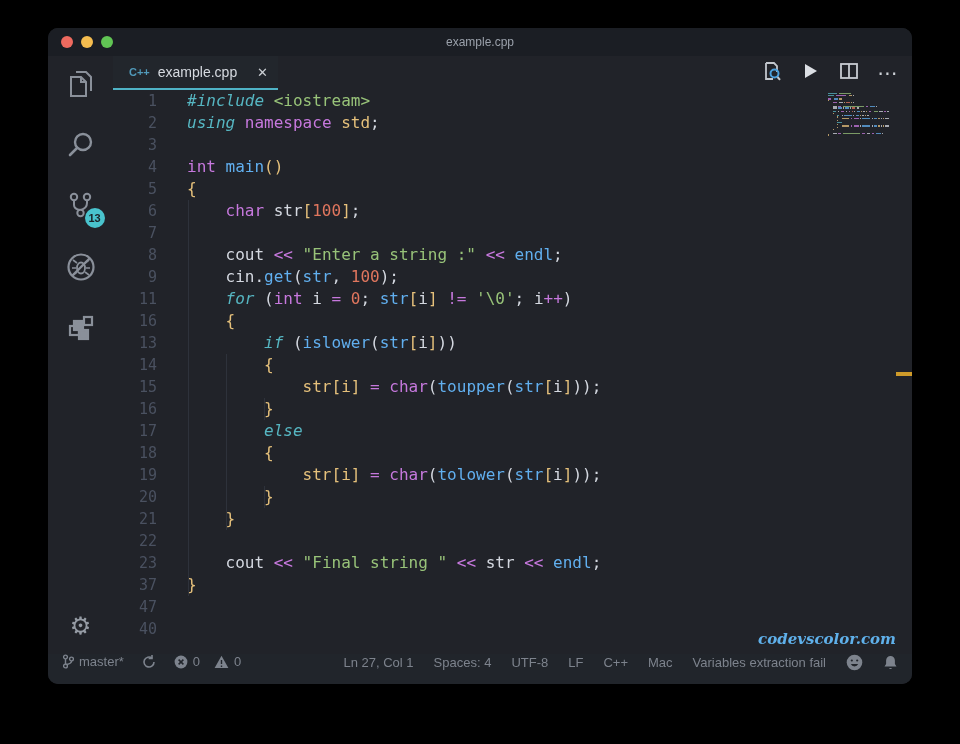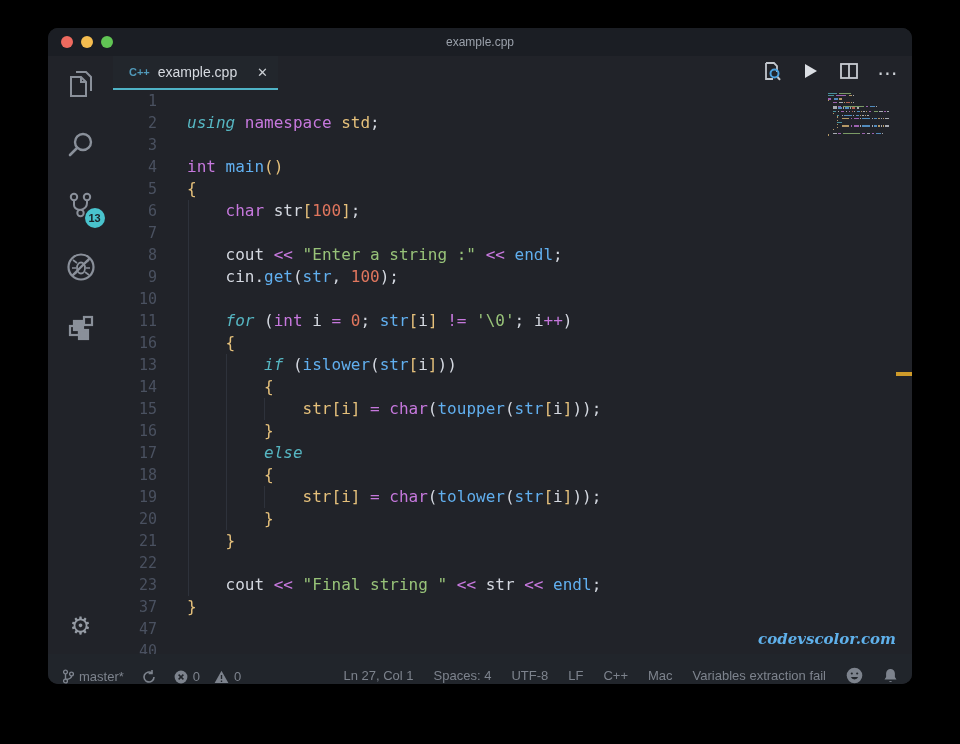--- a/index.html
+++ b/index.html
@@ -57,21 +57,21 @@
   .minimap{position:absolute;top:3px;right:26px;width:58px;cursor:pointer;}
   .mm-line{height:1.8px;display:flex;}
   .mm-seg{height:1.3px;flex:0 0 auto;}
   .ovmark{position:absolute;right:0;width:16px;height:4px;}
   .watermark{
     position:absolute;right:16px;bottom:6px;color:#5fb0ea;font-size:15px;
     font-style:italic;font-weight:bold;font-family:"DejaVu Serif", serif;
   }
   
   .statusbar{
-    height:30px;flex:0 0 auto;background:#21252b;display:flex;align-items:flex-end;
+    height:30px;flex:0 0 auto;background:#21252b;display:flex;align-items:flex-start;
     color:#7d838d;font-size:13px;padding:0 14px;gap:18px;
   }
   .sb-group{display:flex;align-items:center;gap:18px;}
   .sb-item{display:flex;align-items:center;gap:5px;cursor:pointer;white-space:nowrap;}
   .sb-right{margin-left:auto;display:flex;align-items:center;gap:20px;}
   .sb-icon{display:flex;align-items:center;}
 </style>
 </head>
 <body>
 
@@ -182,30 +182,29 @@
             </span>
           </div>
           <div class="tact">
             <span class="more">⋯</span>
           </div>
         </div>
       </div>
 
       <div class="codearea">
         <div id="code-lines" style="position:relative;height:100%;">
-            <div class="line"><span class="ln">1</span></div>
+            <div class="line"><span class="ln">1</span><span class="ct"><span class="tok-kw" style="color: rgb(86, 182, 194);">#include</span><span style="color: rgb(212, 216, 224);"> </span><span style="color: rgb(152, 195, 121);">&lt;iostream&gt;</span></span></div>
             <div class="line"><span class="ln">2</span><span class="ct"><span class="tok-kw" style="color: rgb(86, 182, 194);">using</span><span style="color: rgb(212, 216, 224);"> </span><span style="color: rgb(198, 120, 221);">namespace</span><span style="color: rgb(212, 216, 224);"> </span><span style="color: rgb(229, 192, 123);">std</span><span style="color: rgb(212, 216, 224);">;</span></span></div>
             <div class="line"><span class="ln">3</span><span class="ct"></span></div>
             <div class="line"><span class="ln">4</span><span class="ct"><span style="color: rgb(198, 120, 221);">int</span><span style="color: rgb(212, 216, 224);"> </span><span style="color: rgb(97, 175, 239);">main</span><span style="color: rgb(229, 192, 123);">()</span></span></div>
             <div class="line"><span class="ln">5</span><span class="ct"><span style="color: rgb(229, 192, 123);">{</span></span></div>
             <div class="line"><span class="ln">6</span><span class="ct"><span style="color: rgb(212, 216, 224);">    </span><span style="color: rgb(198, 120, 221);">char</span><span style="color: rgb(212, 216, 224);"> str</span><span style="color: rgb(229, 192, 123);">[</span><span style="color: rgb(224, 118, 94);">100</span><span style="color: rgb(229, 192, 123);">]</span><span style="color: rgb(212, 216, 224);">;</span></span></div>
             <div class="line"><span class="ln">7</span><span class="ct"></span></div>
             <div class="line"><span class="ln">8</span><span class="ct"><span style="color: rgb(212, 216, 224);">    cout </span><span style="color: rgb(198, 120, 221);">&lt;&lt;</span><span style="color: rgb(212, 216, 224);"> </span><span style="color: rgb(152, 195, 121);">"Enter a string :"</span><span style="color: rgb(212, 216, 224);"> </span><span style="color: rgb(198, 120, 221);">&lt;&lt;</span><span style="color: rgb(212, 216, 224);"> </span><span style="color: rgb(97, 175, 239);">endl</span><span style="color: rgb(212, 216, 224);">;</span></span></div>
             <div class="line"><span class="ln">9</span><span class="ct"><span style="color: rgb(212, 216, 224);">    cin.</span><span style="color: rgb(97, 175, 239);">get</span><span style="color: rgb(212, 216, 224);">(</span><span style="color: rgb(97, 175, 239);">str</span><span style="color: rgb(212, 216, 224);">, </span><span style="color: rgb(224, 118, 94);">100</span><span style="color: rgb(212, 216, 224);">);</span></span></div>
-            <div class="line"><span class="ln">10</span><span class="ct"></span></div>
             <div class="line"><span class="ln">11</span><span class="ct"><span style="color: rgb(212, 216, 224);">    </span><span class="tok-kw" style="color: rgb(86, 182, 194);">for</span><span style="color: rgb(212, 216, 224);"> (</span><span style="color: rgb(198, 120, 221);">int</span><span style="color: rgb(212, 216, 224);"> i </span><span style="color: rgb(198, 120, 221);">=</span><span style="color: rgb(212, 216, 224);"> </span><span style="color: rgb(224, 118, 94);">0</span><span style="color: rgb(212, 216, 224);">; </span><span style="color: rgb(97, 175, 239);">str</span><span style="color: rgb(229, 192, 123);">[</span><span style="color: rgb(212, 216, 224);">i</span><span style="color: rgb(229, 192, 123);">]</span><span style="color: rgb(212, 216, 224);"> </span><span style="color: rgb(198, 120, 221);">!=</span><span style="color: rgb(212, 216, 224);"> </span><span style="color: rgb(152, 195, 121);">'\0'</span><span style="color: rgb(212, 216, 224);">; i</span><span style="color: rgb(198, 120, 221);">++</span><span style="color: rgb(212, 216, 224);">)</span></span></div>
             <div class="line"><span class="ln">16</span><span class="ct"><span style="color: rgb(212, 216, 224);">    </span><span style="color: rgb(229, 192, 123);">{</span></span></div>
             <div class="line"><span class="ln">13</span><span class="ct"><span style="color: rgb(212, 216, 224);">        </span><span class="tok-kw" style="color: rgb(86, 182, 194);">if</span><span style="color: rgb(212, 216, 224);"> (</span><span style="color: rgb(97, 175, 239);">islower</span><span style="color: rgb(212, 216, 224);">(</span><span style="color: rgb(97, 175, 239);">str</span><span style="color: rgb(229, 192, 123);">[</span><span style="color: rgb(212, 216, 224);">i</span><span style="color: rgb(229, 192, 123);">]</span><span style="color: rgb(212, 216, 224);">))</span></span></div>
             <div class="line"><span class="ln">14</span><span class="ct"><span style="color: rgb(212, 216, 224);">        </span><span style="color: rgb(229, 192, 123);">{</span></span></div>
             <div class="line"><span class="ln">15</span><span class="ct"><span style="color: rgb(212, 216, 224);">            </span><span style="color: rgb(229, 192, 123);">str[i]</span><span style="color: rgb(212, 216, 224);"> </span><span style="color: rgb(198, 120, 221);">=</span><span style="color: rgb(212, 216, 224);"> </span><span style="color: rgb(198, 120, 221);">char</span><span style="color: rgb(212, 216, 224);">(</span><span style="color: rgb(97, 175, 239);">toupper</span><span style="color: rgb(212, 216, 224);">(</span><span style="color: rgb(97, 175, 239);">str</span><span style="color: rgb(229, 192, 123);">[</span><span style="color: rgb(212, 216, 224);">i</span><span style="color: rgb(229, 192, 123);">]</span><span style="color: rgb(212, 216, 224);">));</span></span></div>
             <div class="line"><span class="ln">16</span><span class="ct"><span style="color: rgb(212, 216, 224);">        </span><span style="color: rgb(229, 192, 123);">}</span></span></div>
             <div class="line"><span class="ln">17</span><span class="ct"><span style="color: rgb(212, 216, 224);">        </span><span class="tok-kw" style="color: rgb(86, 182, 194);">else</span></span></div>
             <div class="line"><span class="ln">18</span><span class="ct"><span style="color: rgb(212, 216, 224);">        </span><span style="color: rgb(229, 192, 123);">{</span></span></div>
             <div class="line"><span class="ln">19</span><span class="ct"><span style="color: rgb(212, 216, 224);">            </span><span style="color: rgb(229, 192, 123);">str[i]</span><span style="color: rgb(212, 216, 224);"> </span><span style="color: rgb(198, 120, 221);">=</span><span style="color: rgb(212, 216, 224);"> </span><span style="color: rgb(198, 120, 221);">char</span><span style="color: rgb(212, 216, 224);">(</span><span style="color: rgb(97, 175, 239);">tolower</span><span style="color: rgb(212, 216, 224);">(</span><span style="color: rgb(97, 175, 239);">str</span><span style="color: rgb(229, 192, 123);">[</span><span style="color: rgb(212, 216, 224);">i</span><span style="color: rgb(229, 192, 123);">]</span><span style="color: rgb(212, 216, 224);">));</span></span></div>
             <div class="line"><span class="ln">20</span><span class="ct"><span style="color: rgb(212, 216, 224);">        </span><span style="color: rgb(229, 192, 123);">}</span></span></div>

